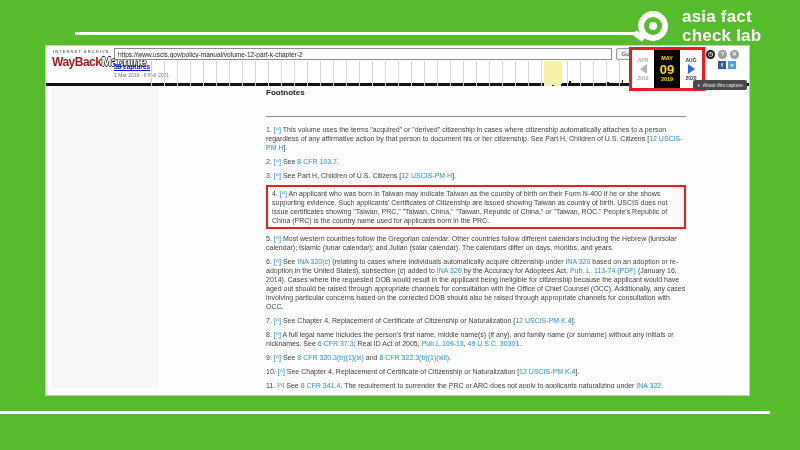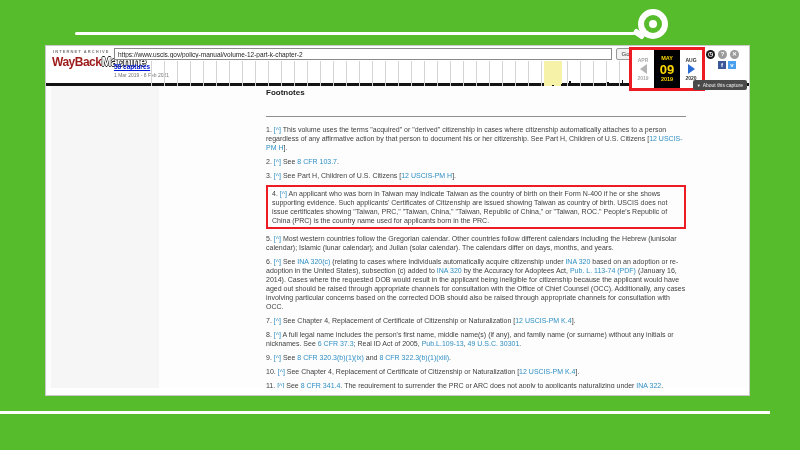--- a/index.html
+++ b/index.html
@@ -80,20 +80,24 @@
 
 <div class="stage">
 
   <div class="top-line"></div>
 
   <div class="brand">
     <div class="magnifier">
       <div class="handle"></div>
         <div class="ring"></div>
         <div class="dot"></div>
+    </div>
+    <div class="brand-text">
+      <div>asia fact</div>
+      <div>check lab</div>
     </div>
   </div>
 
   <div class="window">
 
     <div class="wb-toolbar">
       <div class="ia-label">INTERNET ARCHIVE</div>
       <div class="wb-logo"><span class="red">WayBack</span><span class="outline">Machine</span></div>
 
       <input class="url-field" readonly="" value="https://www.uscis.gov/policy-manual/volume-12-part-k-chapter-2" style="">

